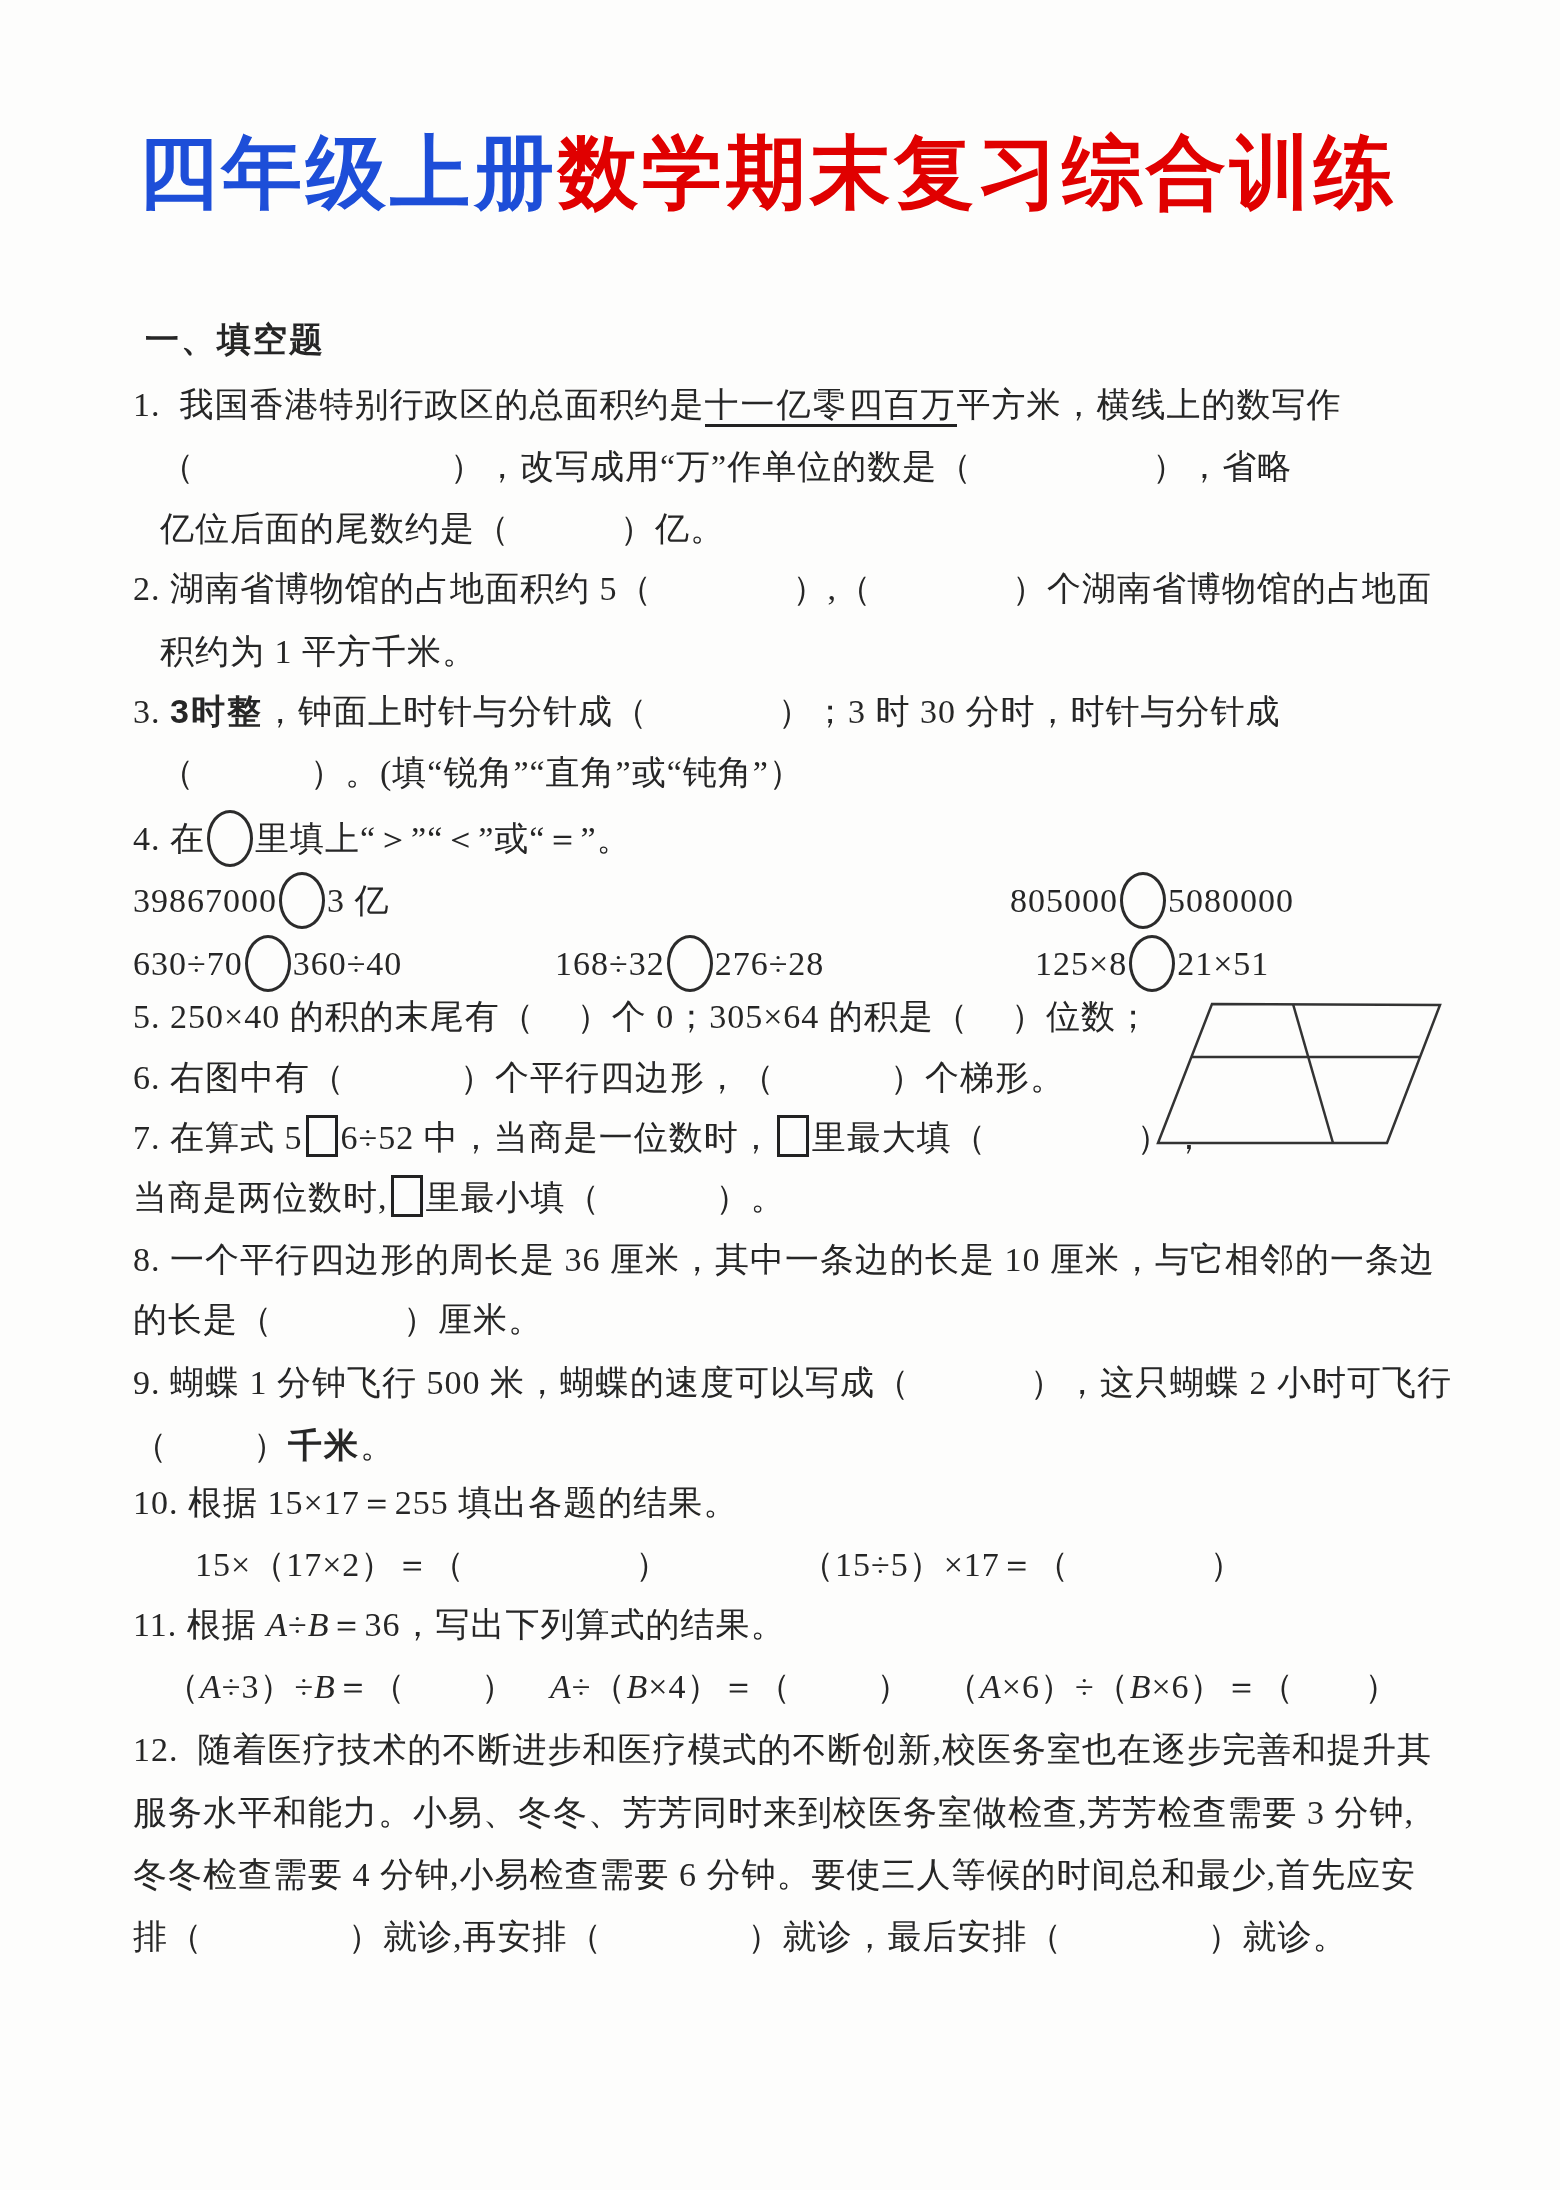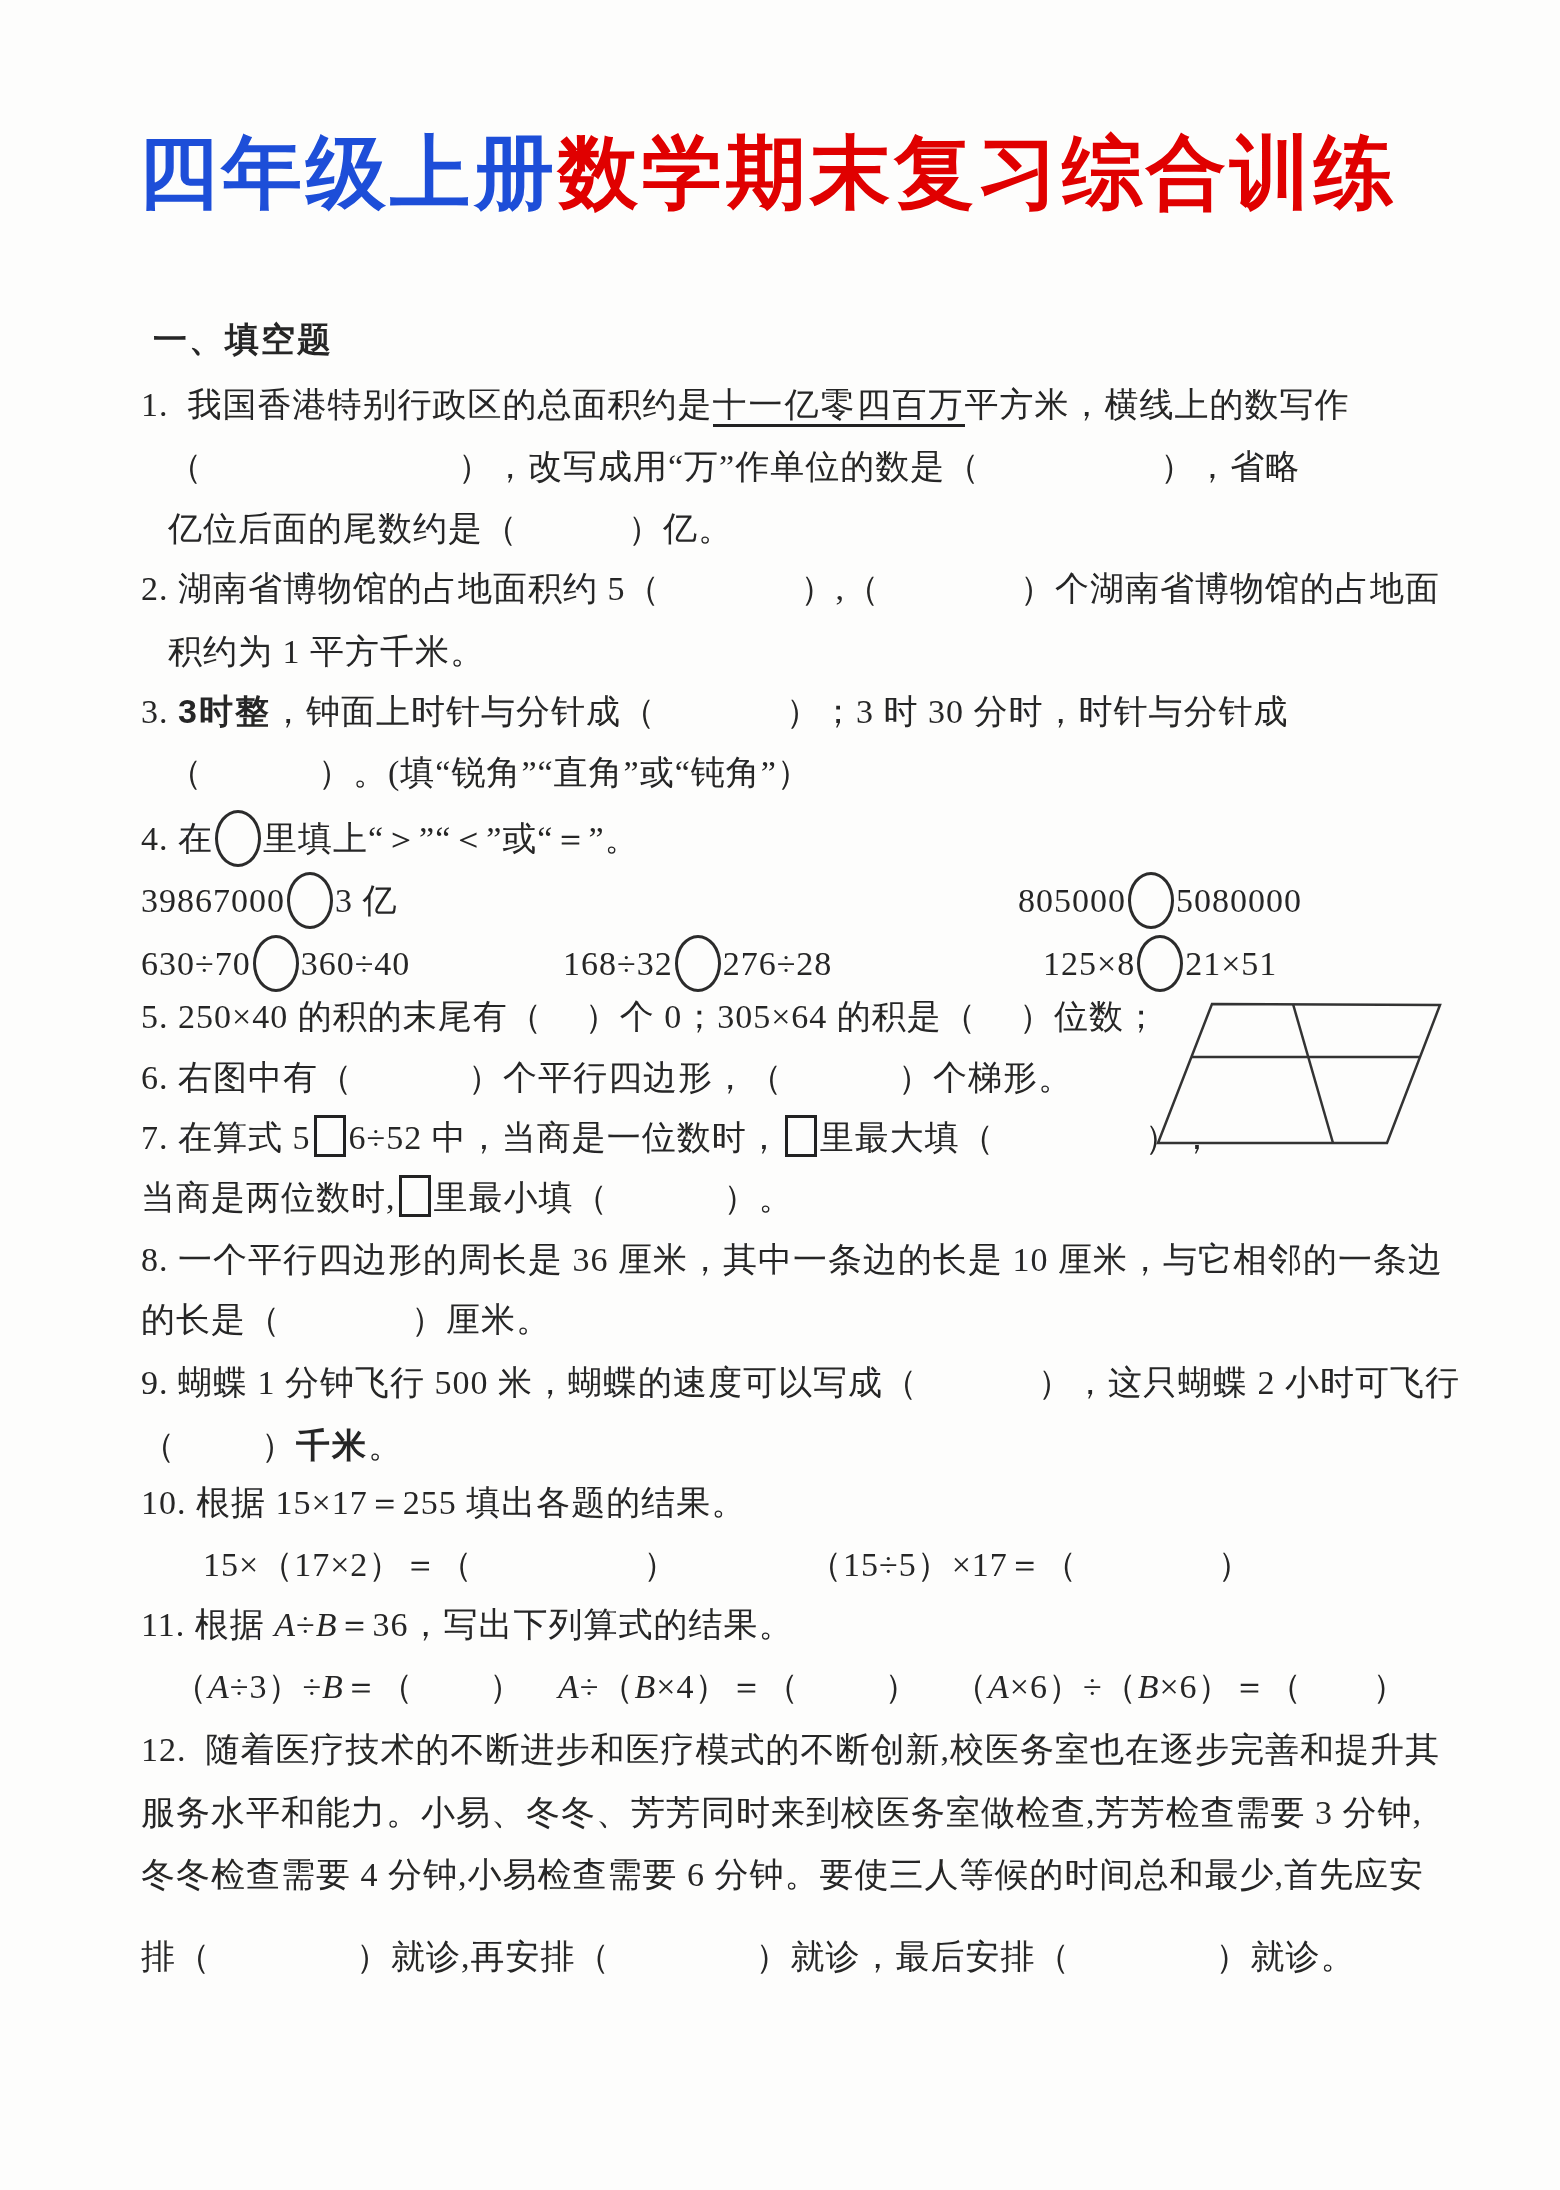--- a/index.html
+++ b/index.html
@@ -9,21 +9,21 @@
     overflow:hidden;
   }
   .page { position:absolute; left:0; top:0; width:1560px; height:2190px; }
   .title {
     position:absolute; left:138px; top:126px;
     font-family:"Liberation Sans","DejaVu Sans",sans-serif;
     font-weight:900; font-size:80px; line-height:94px; letter-spacing:4px;
     white-space:pre;
   }
   .title .t-black { color:#1d4ed8; }
-  .line { position:absolute; left:8px; width:1296px; height:46px; }
+  .line { position:absolute; left:0; width:1296px; height:46px; }
   .part {
     position:absolute; top:0; white-space:pre;
     font-size:34px; line-height:46px; letter-spacing:1px;
   }
   .run    { font-weight:normal; }
   .run-b  { font-weight:bold; font-family:"Liberation Sans","DejaVu Sans",sans-serif; letter-spacing:2px; }
   .run-bu { font-weight:normal; font-family:"Liberation Sans","DejaVu Sans",sans-serif; letter-spacing:2px;
             border-bottom:3px solid #222; padding-bottom:1px; }
   .run-i  { font-style:italic; font-family:"Liberation Serif","DejaVu Serif",serif; }
   .gap    { display:inline-block; height:1px; }
@@ -124,21 +124,21 @@
       </div>
       <div class="line" style="top: 1727px;">
         <div class="part" style="left: 133px;"><span class="run">12.  随着医疗技术的不断进步和医疗模式的不断创新,校医务室也在逐步完善和提升其</span></div>
       </div>
       <div class="line" style="top: 1790px;">
         <div class="part" style="left: 133px;"><span class="run">服务水平和能力。小易、冬冬、芳芳同时来到校医务室做检查,芳芳检查需要 3 分钟,</span></div>
       </div>
       <div class="line" style="top: 1852px;">
         <div class="part" style="left: 133px;"><span class="run">冬冬检查需要 4 分钟,小易检查需要 6 分钟。要使三人等候的时间总和最少,首先应安</span></div>
       </div>
-      <div class="line" style="top: 1914px; margin-top: 20px;">
+      <div class="line" style="top: 1914px;">
         <div class="part" style="left: 133px;"><span class="run">排（</span><span class="gap" style="width: 145px;"></span><span class="run">）就诊,再安排（</span><span class="gap" style="width: 145px;"></span><span class="run">）就诊，最后安排（</span><span class="gap" style="width: 145px;"></span><span class="run">）就诊。</span></div>
       </div>
     </div>
 
   <div class="diagram" id="diagram" style="left: 1150px; top: 985px;">
       <svg width="300" height="170" viewBox="0 0 300 170">
         <polygon points="62,19 290,20 237,158 8,158" fill="none" stroke="#333333" stroke-width="2.5"></polygon>
         <line x1="41" y1="72" x2="270" y2="72" stroke="#333333" stroke-width="2.5"></line>
         <line x1="143" y1="19" x2="183" y2="158" stroke="#333333" stroke-width="2.5"></line>
       </svg>

